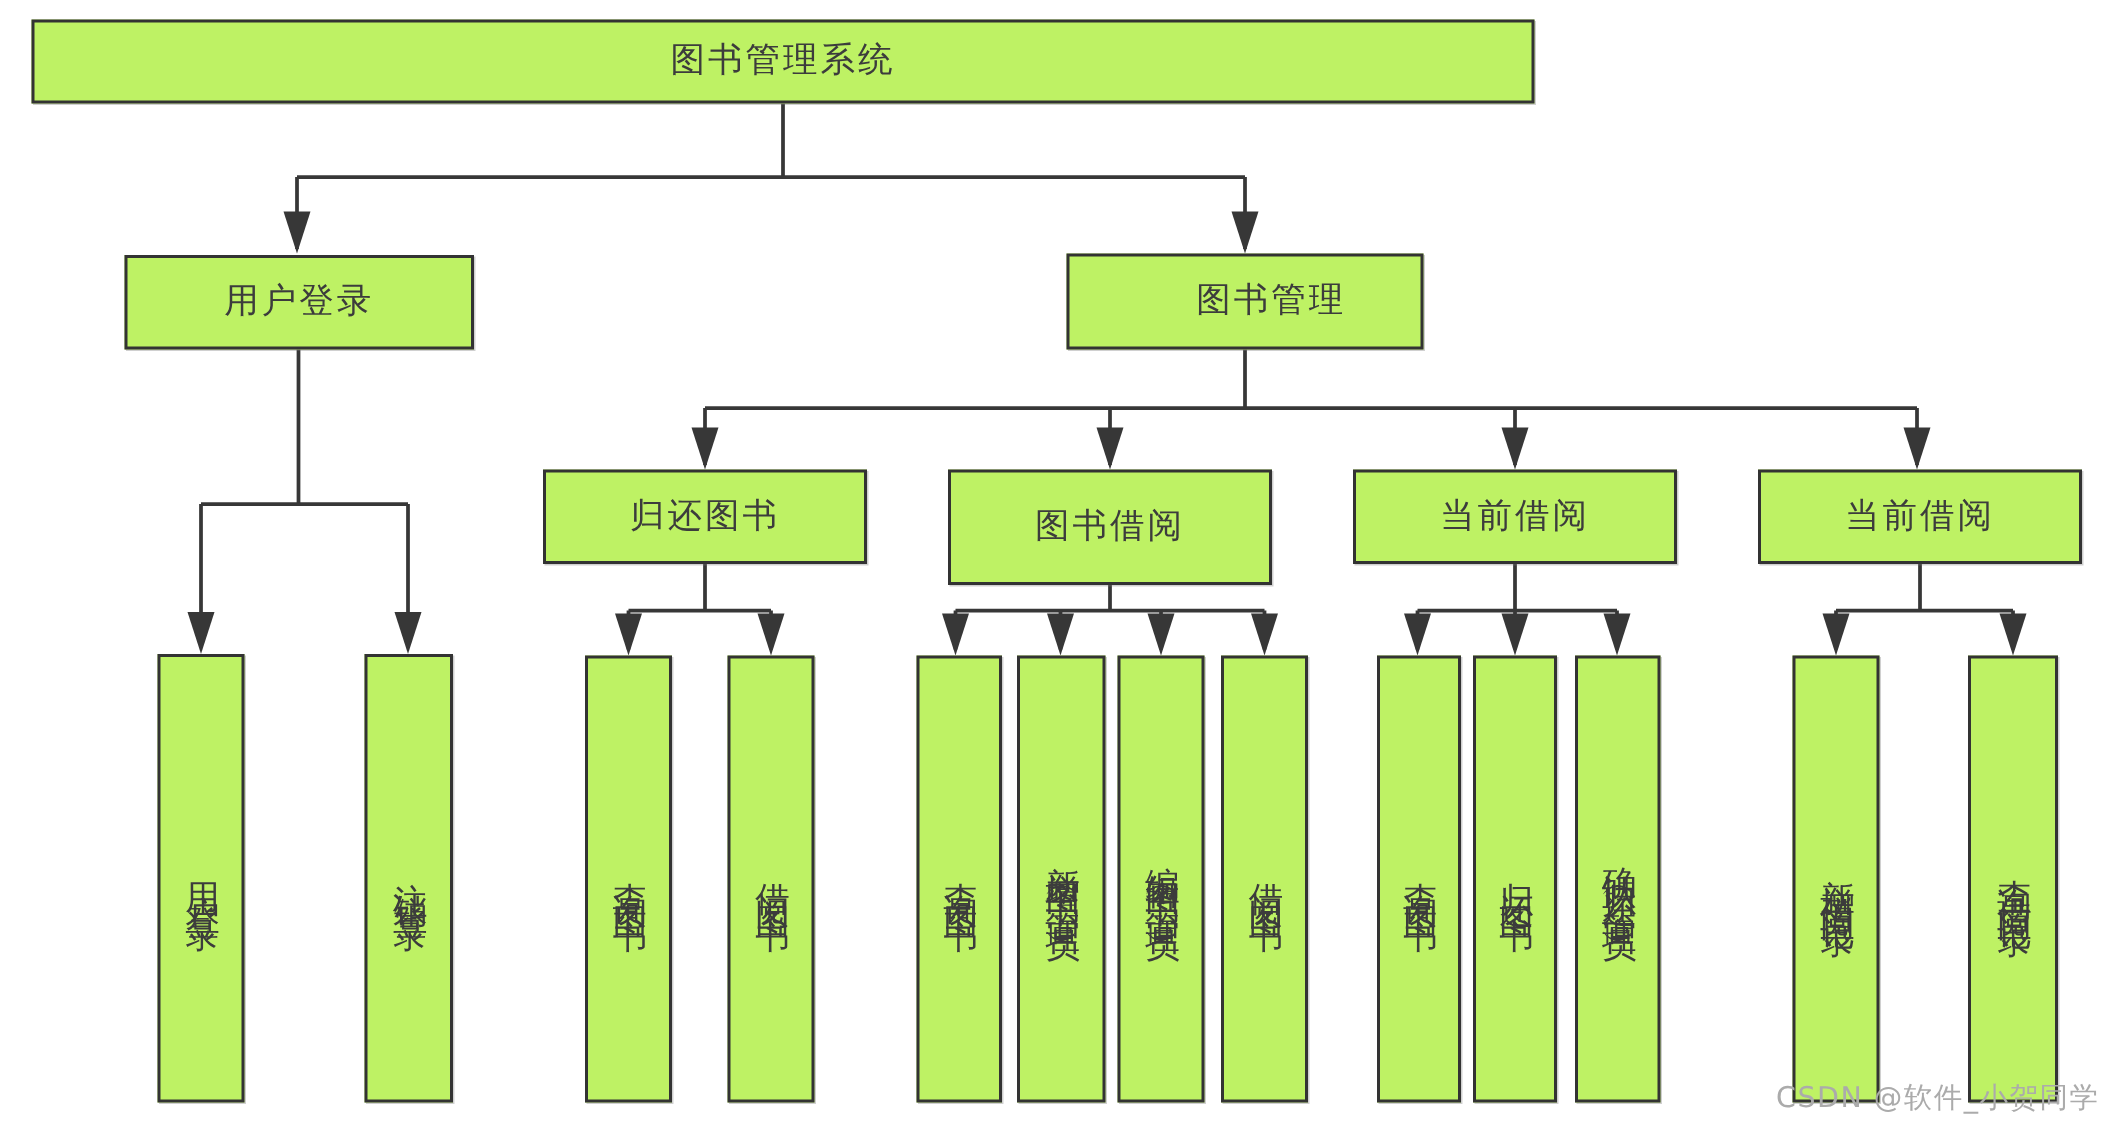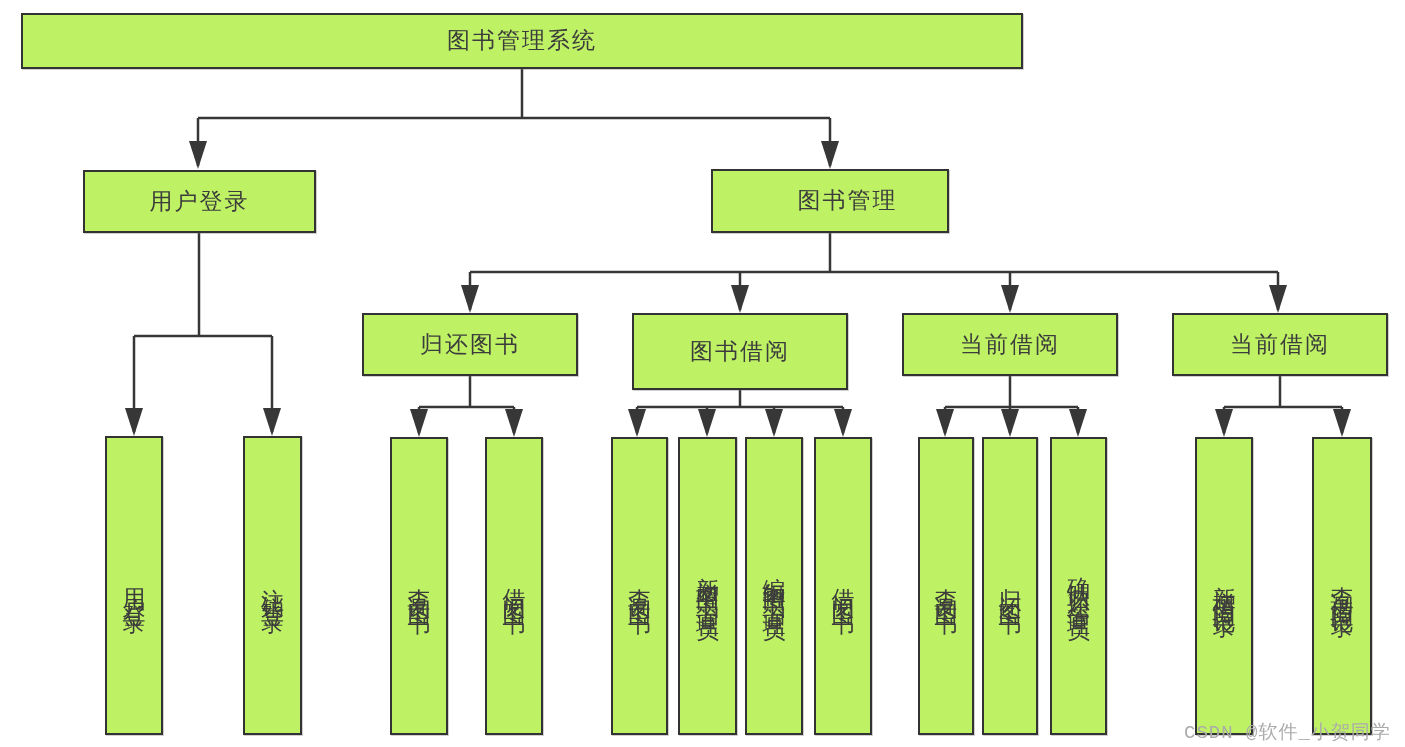--- a/index.html
+++ b/index.html
@@ -49,21 +49,20 @@
   }
   .vbox.tight .lbl { letter-spacing: 6px; }
   .watermark {
     position: absolute;
     left: 1184px; top: 719px;
     font-size: 19px;
     color: #ababab;
     letter-spacing: 1px;
     white-space: nowrap;
     z-index: 10;
-    font-family: Liberation Mono, monospace;
   }
 </style>
 </head>
 <body>
 
 <div id="canvas">
 
   <svg class="connectors" viewBox="0 0 1405 747" xmlns="http://www.w3.org/2000/svg">
 
     <path d="M522,69 V118"></path>

